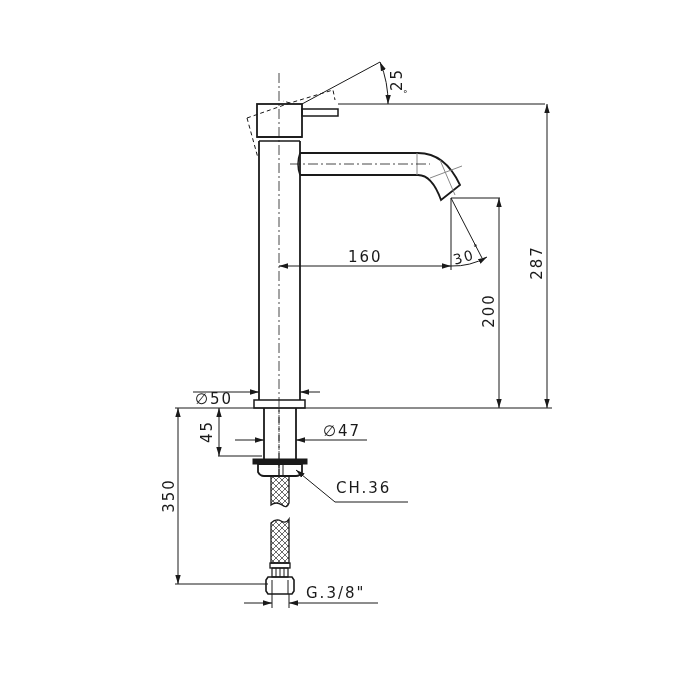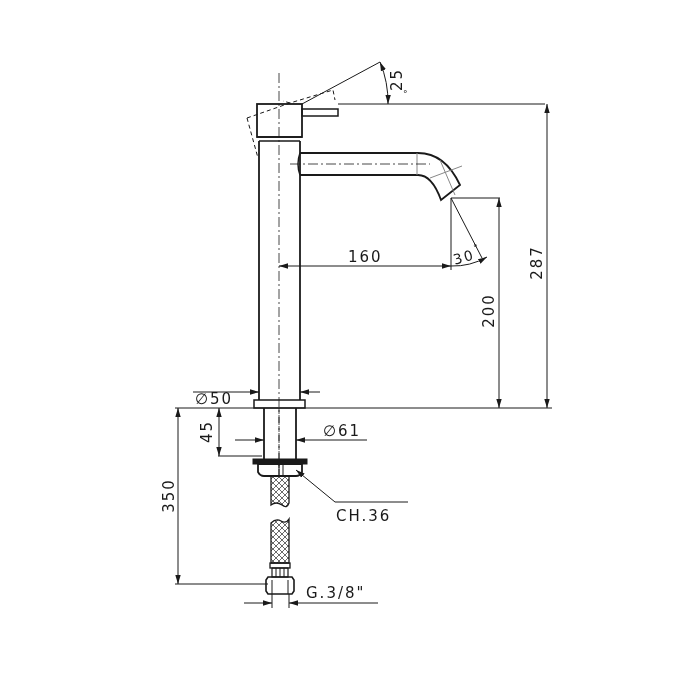--- a/index.html
+++ b/index.html
@@ -122,18 +122,18 @@
 
 <div class="lbl" style="left:348px; top:250px;">160</div>
 
 <div class="lbl small" style="left:453px; top:250px; transform:rotate(-15deg);">30</div>
 <div class="lbl small" style="left:473px; top:244px; font-size:9px;">°</div>
 
 <div class="lbl rot" style="left:472px; top:303px;">200</div>
 <div class="lbl rot" style="left:520px; top:255px;">287</div>
 
 <div class="lbl" style="left:195px; top:376px;margin-top:16px;">∅50</div>
-<div class="lbl" style="left:323px; top:424px;">∅61</div>
+<div class="lbl" style="left:323px; top:424px;">∅47</div>
 <div class="lbl rot" style="left:196px; top:424px;">45</div>
 
-<div class="lbl" style="left:336px; top:509px;">CH.36</div>
+<div class="lbl" style="left:336px; top:481px;">CH.36</div>
 <div class="lbl rot" style="left:152px; top:488px;">350</div>
 <div class="lbl" style="left:306px; top:586px;">G.3/8"</div>
 
 </body></html>

